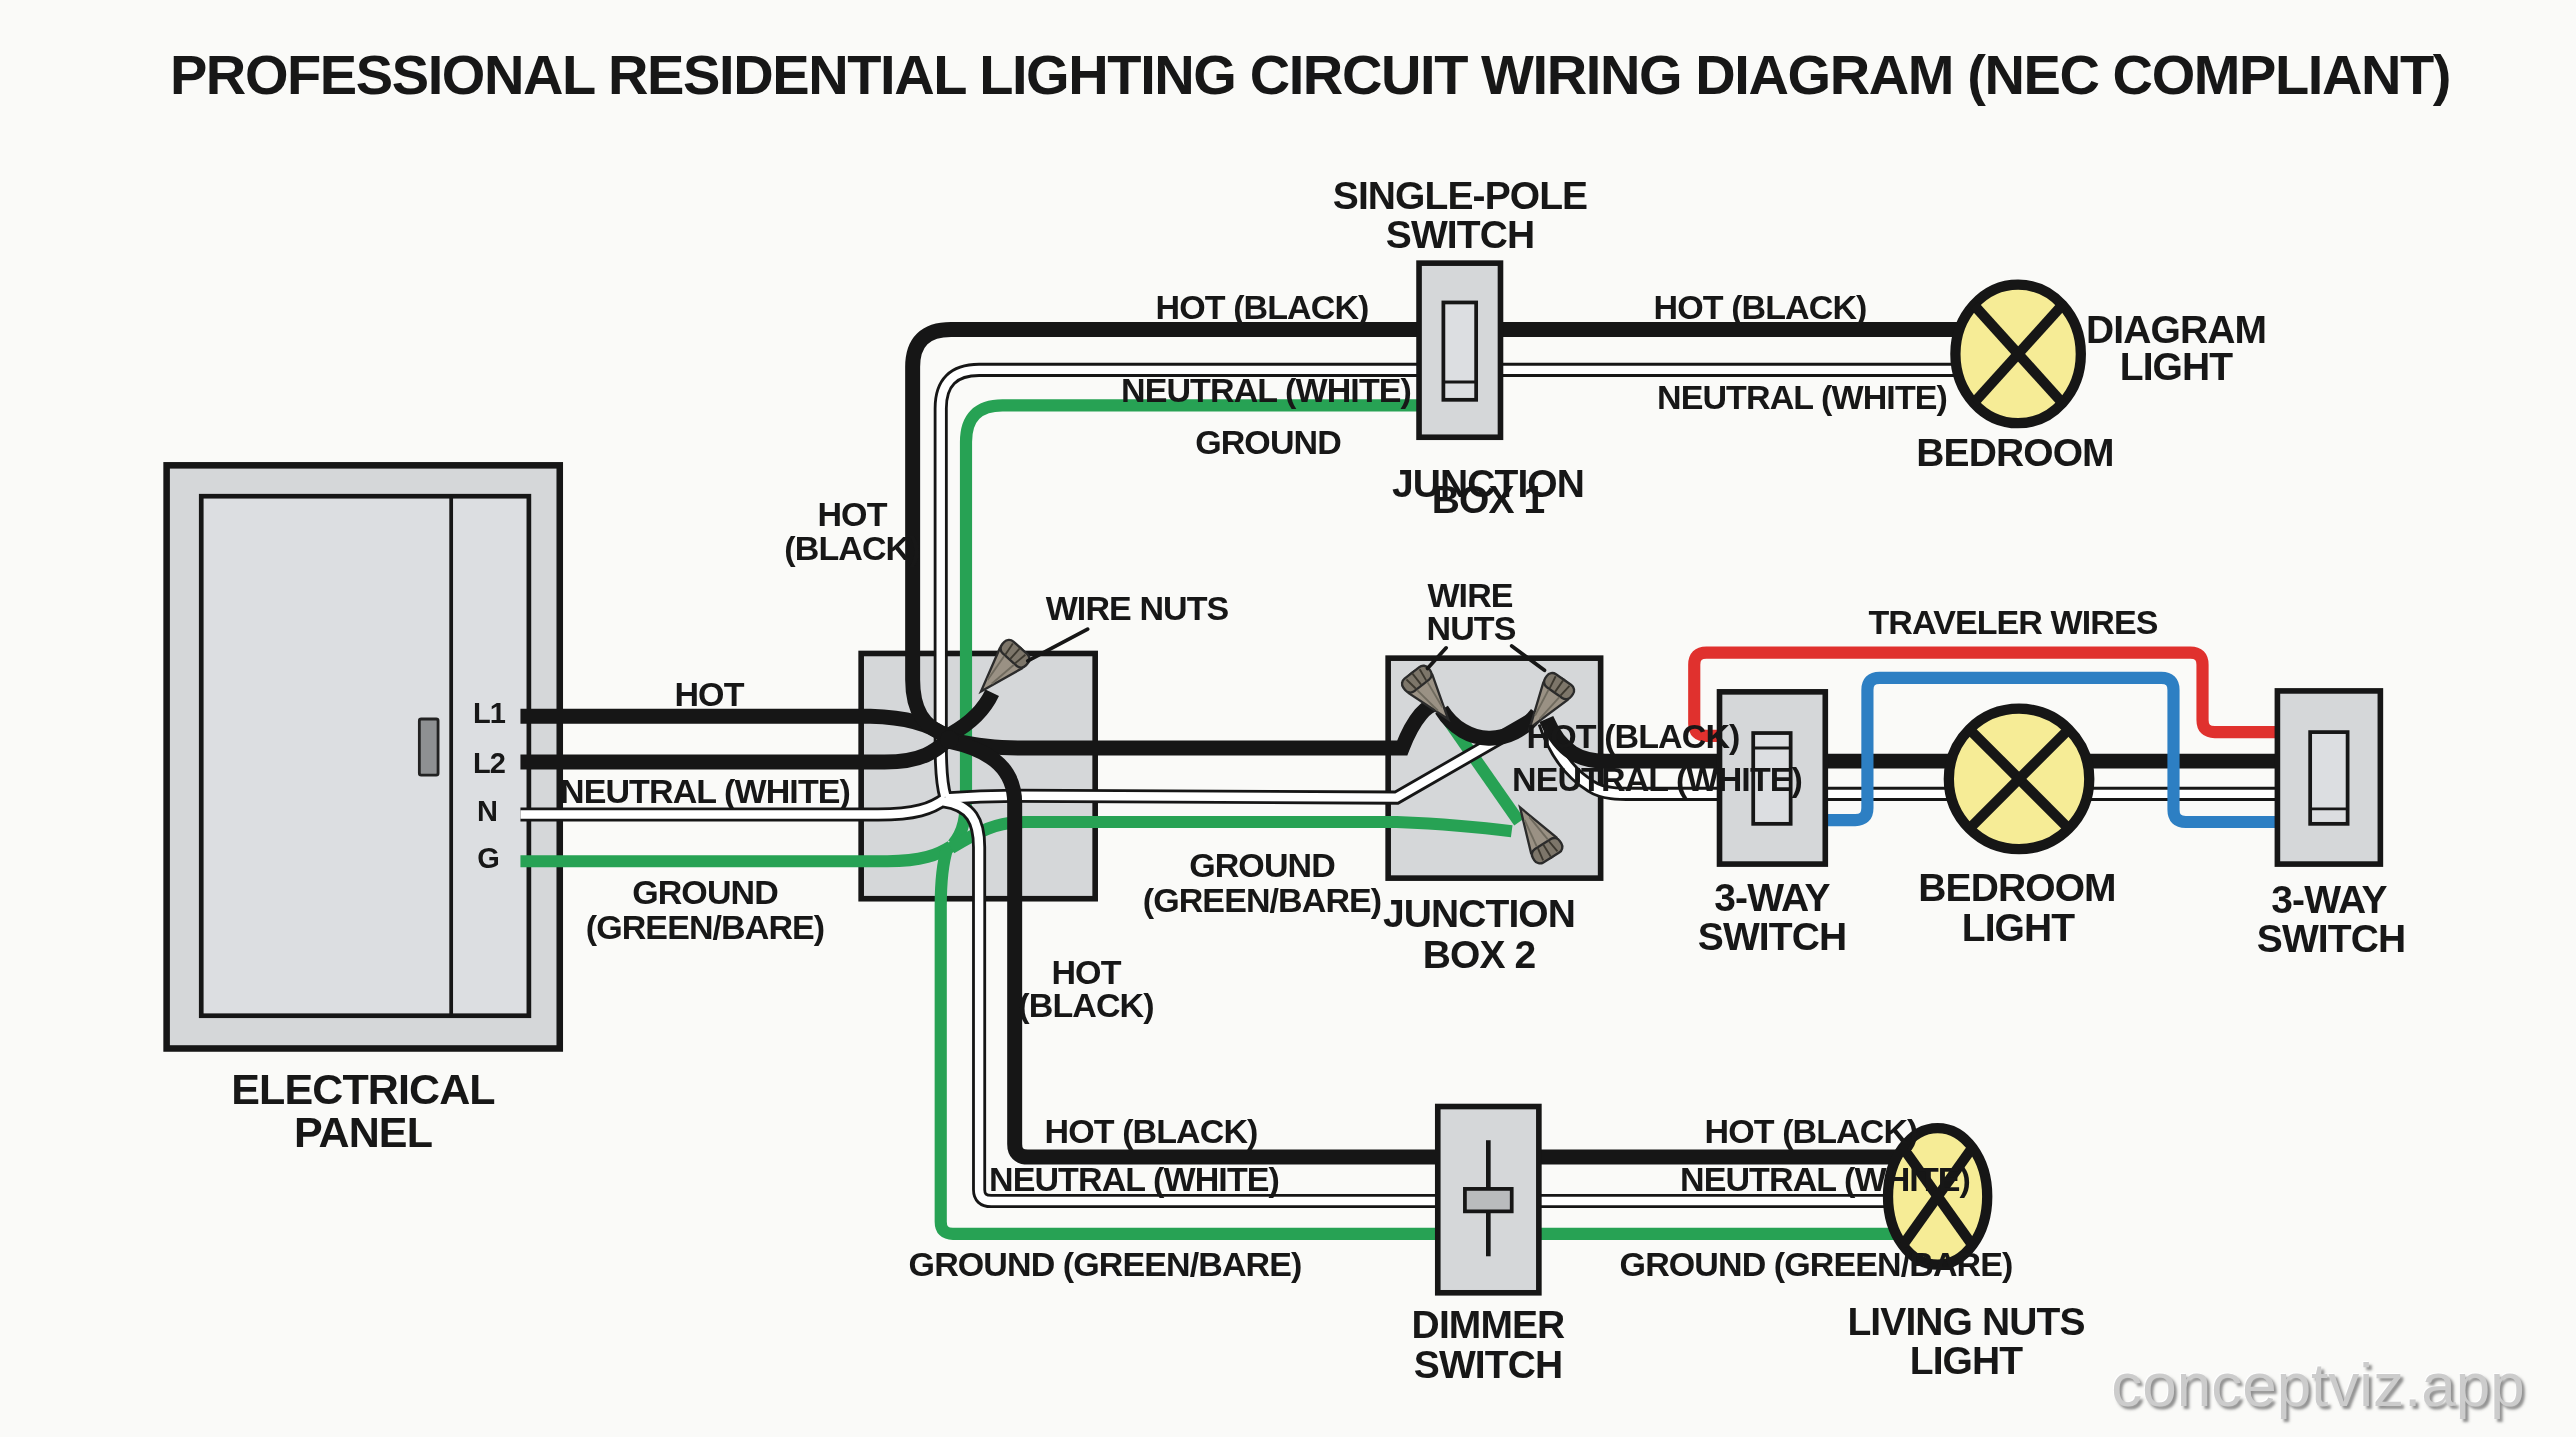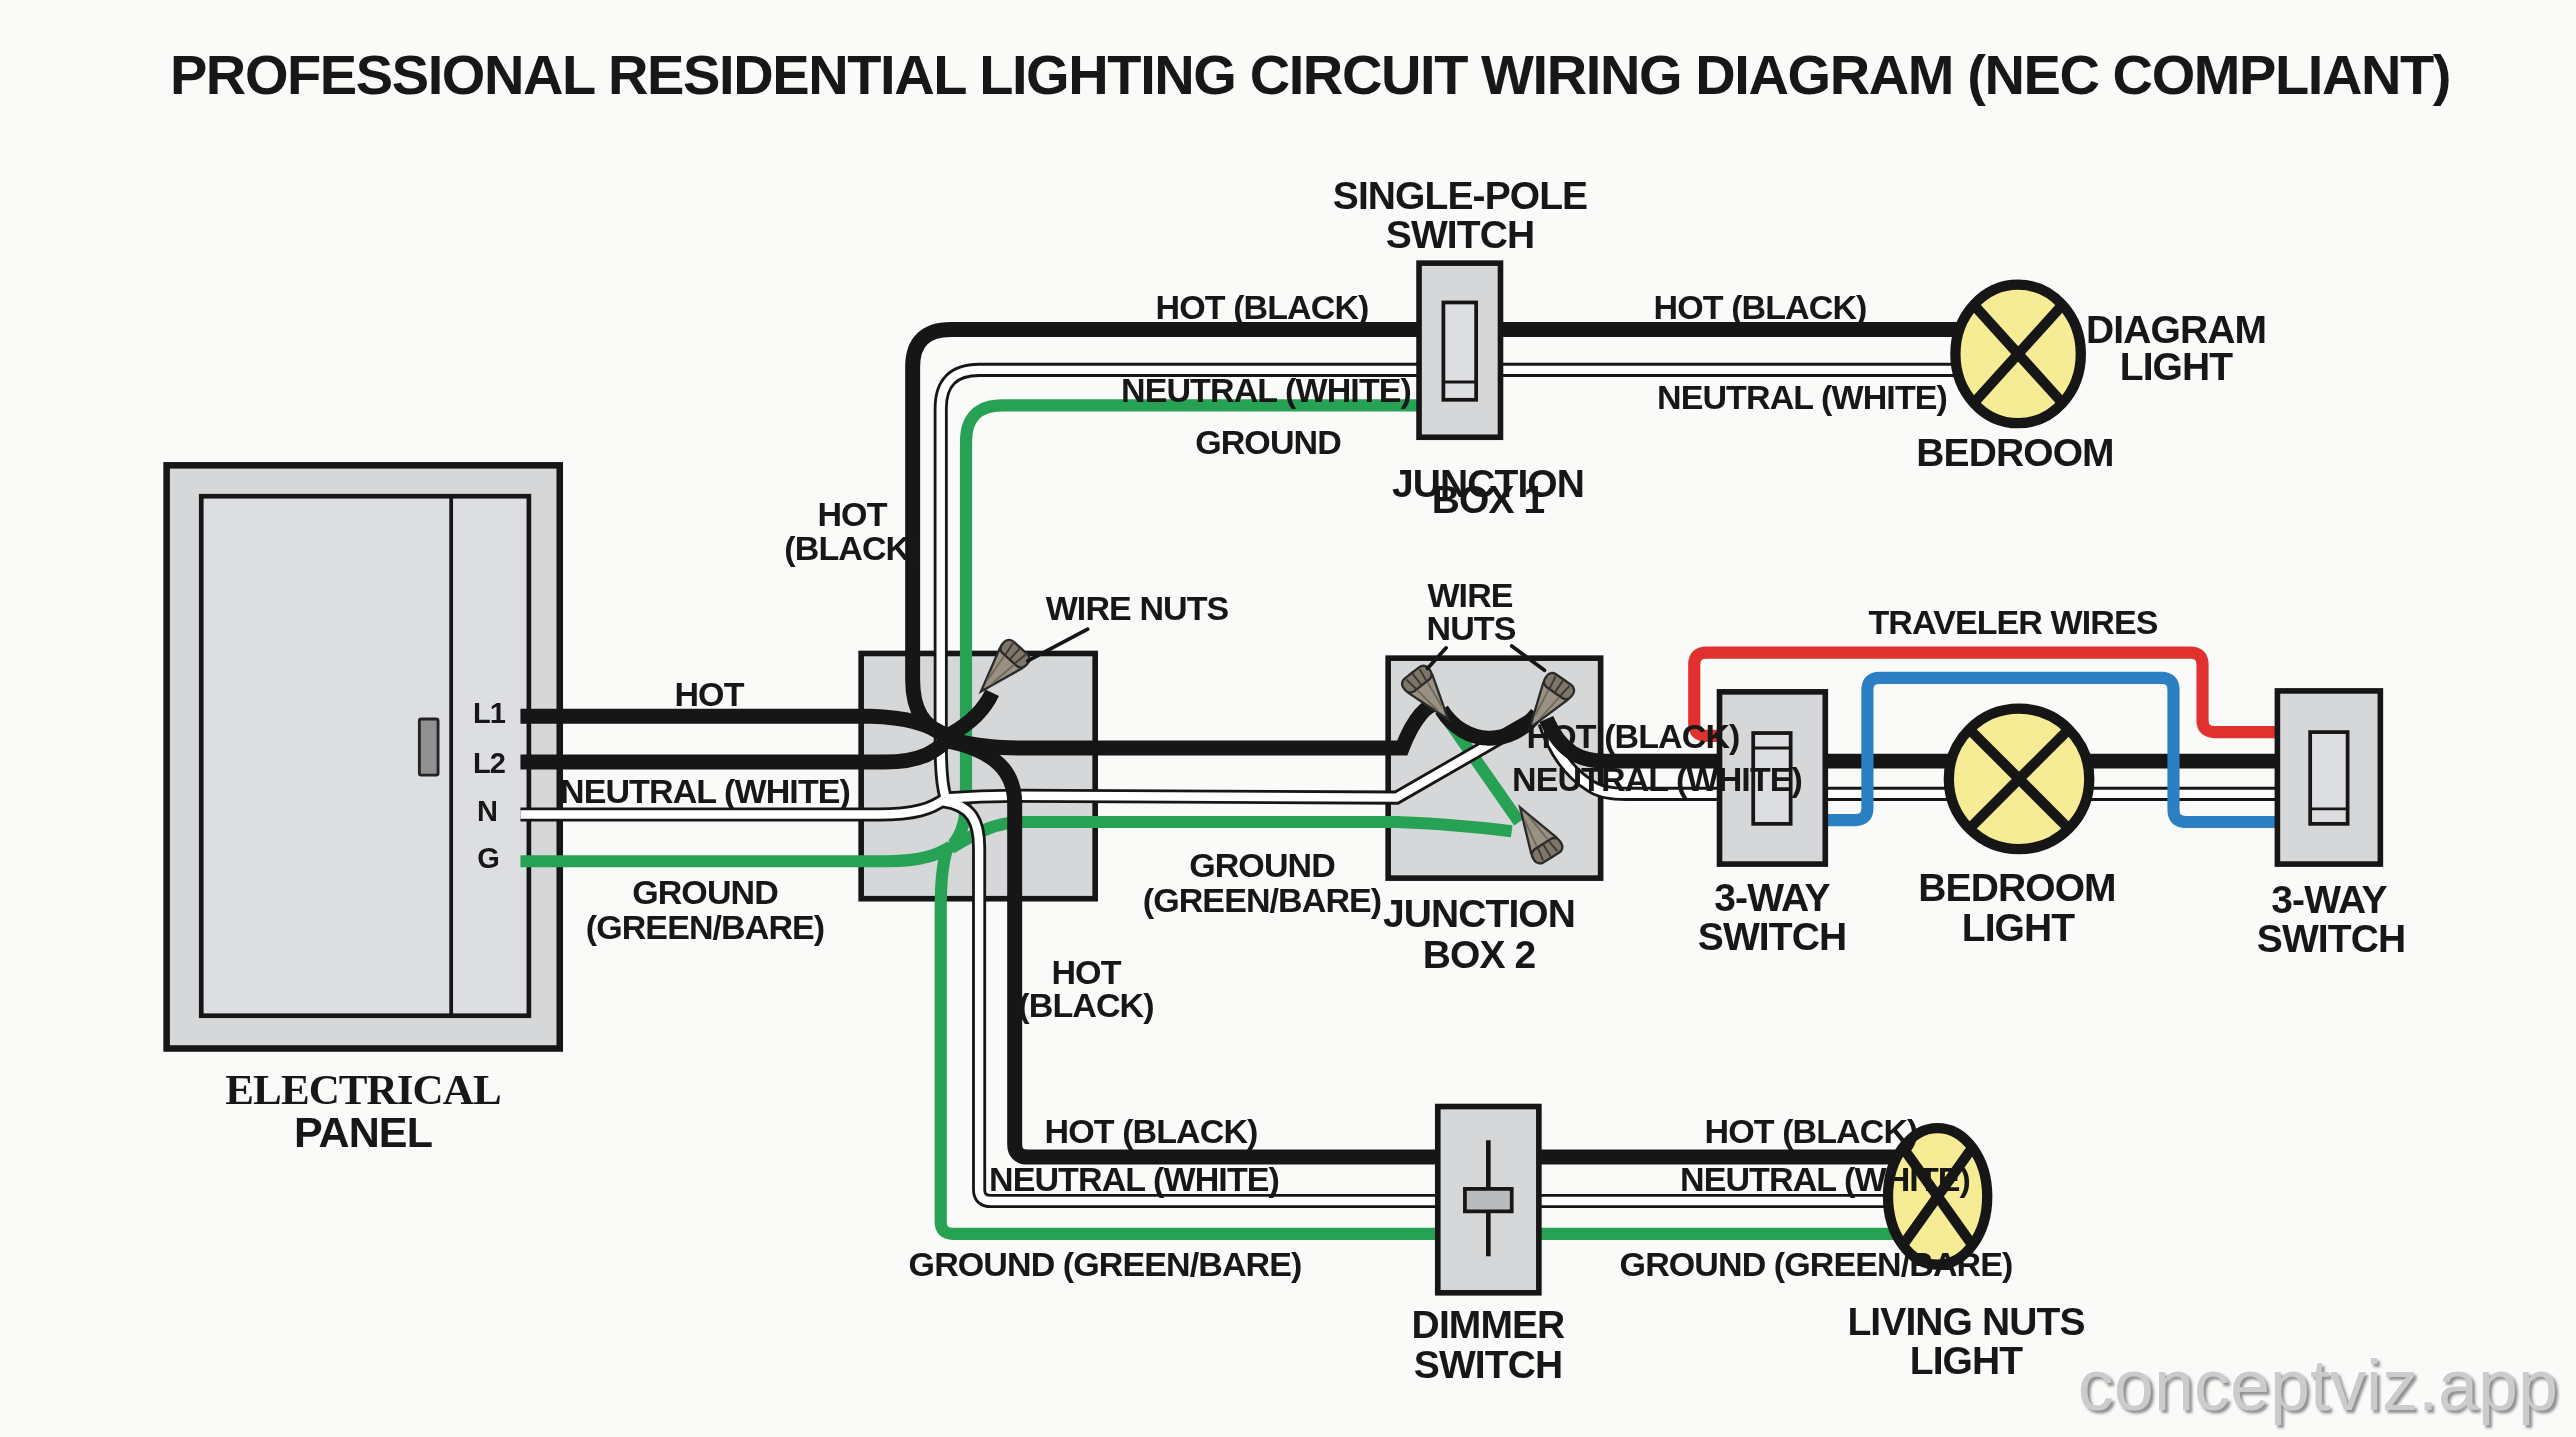--- a/index.html
+++ b/index.html
@@ -7,21 +7,21 @@
        font-family:"Liberation Sans","DejaVu Sans",sans-serif;}
   #stage{position:relative;width:2576px;height:1028px;}
   #stage svg{position:absolute;left:0;top:0;}
   .lbl{position:absolute;transform:translate(-50%,-50%);font-weight:bold;color:#171717;
        white-space:nowrap;letter-spacing:-0.9px;line-height:1;}
   .w{font-size:34px;}            
   .d{font-size:39px;}            
   .t{font-size:29px;}            
   .p{font-size:43px;}            
   .title{font-size:56px;letter-spacing:-1.4px;}
-  .watermark{font-size:72px;font-weight:normal;letter-spacing:0;color:#cccccc;
+  .watermark{font-size:62px;font-weight:normal;letter-spacing:0;color:#cccccc;
              text-shadow:2.8px 2.8px 2.8px rgba(125,125,125,.85),-0.9px -0.9px 0.9px #ffffff;}
 </style>
 </head>
 <body>
 
 <div id="stage">
 
 <svg width="2576" height="1438" viewBox="0 0 2752 1536">
 
   <rect x="0" y="0" width="2752" height="1536" fill="#fafaf8"></rect>
@@ -145,21 +145,21 @@
     <line x1="1615" y1="690" x2="1650" y2="716"></line>
   </g>
 </svg>
 
   <div class="lbl title" style="left:1310px;top:75px;">PROFESSIONAL RESIDENTIAL LIGHTING CIRCUIT WIRING DIAGRAM (NEC COMPLIANT)</div>
 
   <div class="lbl t" style="left:489px;top:713px;">L1</div>
   <div class="lbl t" style="left:489px;top:763px;">L2</div>
   <div class="lbl t" style="left:487px;top:811px;">N</div>
   <div class="lbl t" style="left:488px;top:858px;">G</div>
-  <div class="lbl p" style="left:363px;top:1089px;font-family:Liberation Serif, serif;">ELECTRICAL</div>
+  <div class="lbl p" style="left:363px;top:1089px;">ELECTRICAL</div>
   <div class="lbl p" style="left:363px;top:1132px;">PANEL</div>
 
   <div class="lbl w" style="left:709px;top:694px;">HOT</div>
   <div class="lbl w" style="left:705px;top:791px;">NEUTRAL (WHITE)</div>
   <div class="lbl w" style="left:705px;top:892px;">GROUND</div>
   <div class="lbl w" style="left:705px;top:927px;">(GREEN/BARE)</div>
 
   <div class="lbl w" style="left:852px;top:514px;">HOT</div>
   <div class="lbl w" style="left:852px;top:548px;">(BLACK)</div>
   <div class="lbl w" style="left:1086px;top:972px;">HOT</div>

